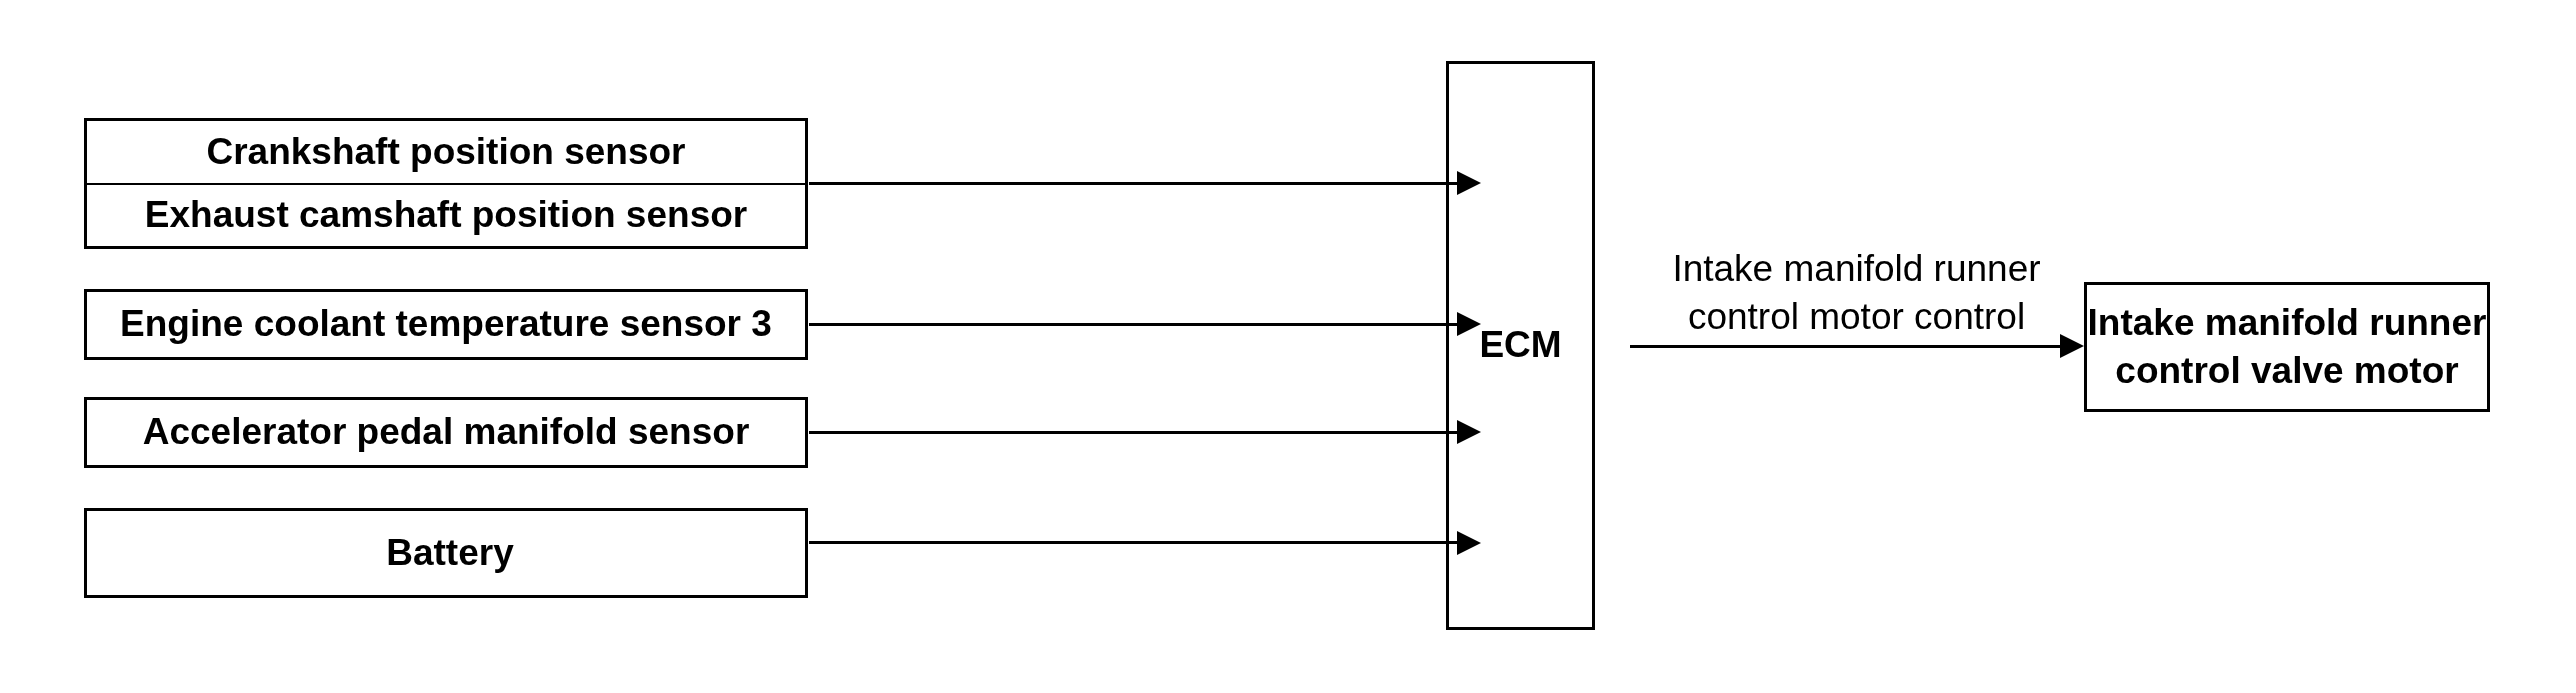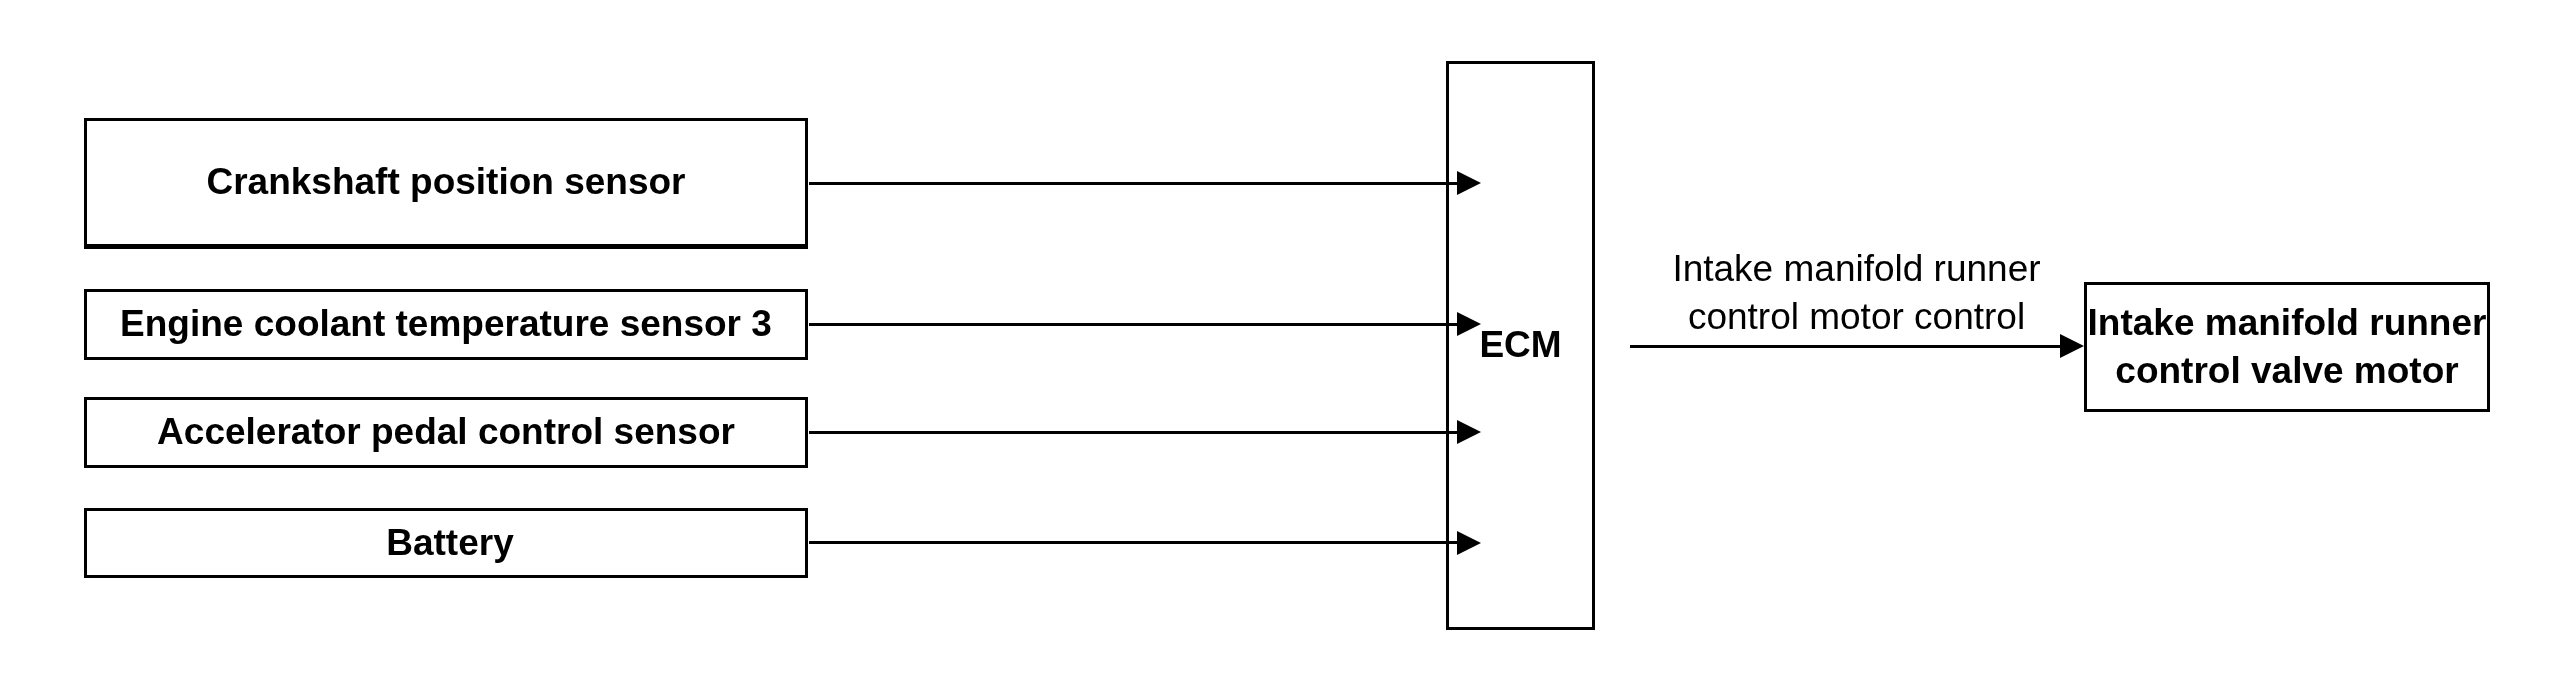--- a/index.html
+++ b/index.html
@@ -51,21 +51,21 @@
     text-align: center;
     line-height: 48px;
     white-space: nowrap;
   }
   .two-line { line-height: 48px; white-space: nowrap; flex-direction: column; }
 
   
   #box-crank   { left: 84px; top: 118px; width: 724px; height: 131px; }
   #box-coolant { left: 84px; top: 289px; width: 724px; height: 71px; }
   #box-accel   { left: 84px; top: 397px; width: 724px; height: 71px; }
-  #box-battery { left: 84px; top: 508px; width: 724px; height: 70px; padding-left: 8px; }
+  #box-battery { left: 84px; top: 508px; width: 724px; height: 90px; padding-left: 8px; }
 
   
   #box-ecm { left: 1446px; top: 61px; width: 149px; height: 569px; }
 
   
   #box-motor { left: 2084px; top: 282px; width: 406px; height: 130px; }
 
   
   #a1s { left: 809px; top: 182px; width: 650px; }
   #a2s { left: 809px; top: 323px; width: 650px; }
@@ -83,28 +83,29 @@
   
   #out-label { left: 1630px; top: 245px; width: 453px; }
 </style>
 </head>
 <body>
 
 <div class="canvas">
 
   <div class="box" id="box-crank">
     <div class="cell divided">Crankshaft position sensor</div>
+    <div class="cell">Exhaust camshaft position sensor</div>
   </div>
 
   <div class="box" id="box-coolant">
     <div class="cell">Engine coolant temperature sensor 3</div>
   </div>
 
   <div class="box" id="box-accel">
-    <div class="cell">Accelerator pedal control sensor</div>
+    <div class="cell">Accelerator pedal manifold sensor</div>
   </div>
 
   <div class="box" id="box-battery">
     <div class="cell">Battery</div>
   </div>
 
   <div class="box" id="box-ecm">
     <div class="cell">ECM</div>
   </div>
 

